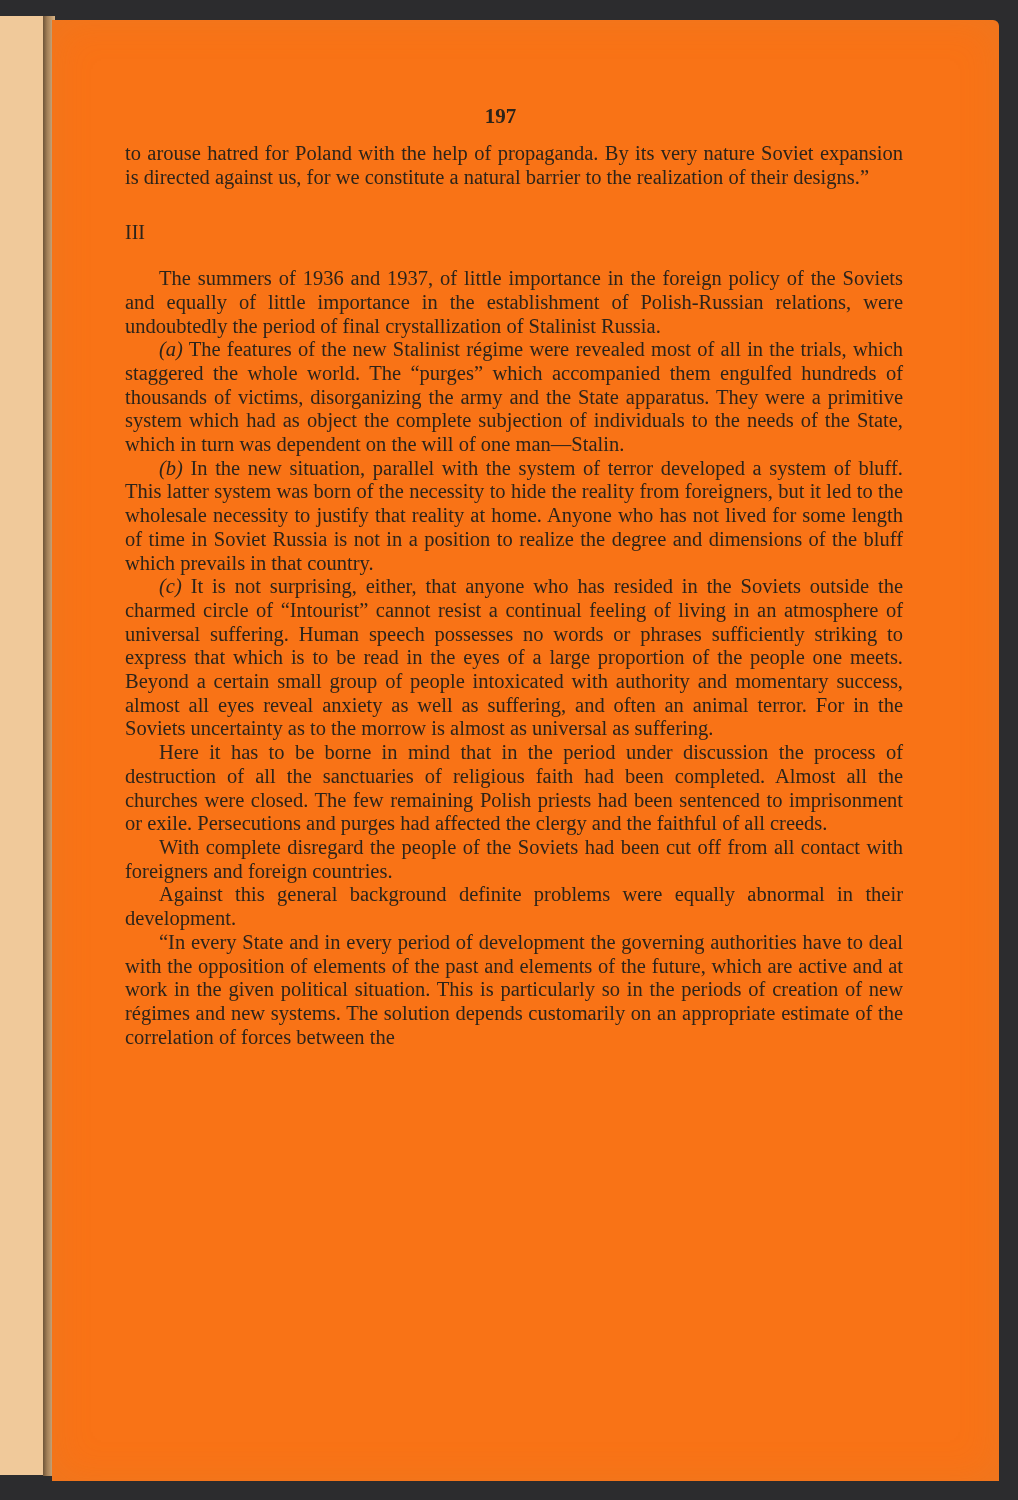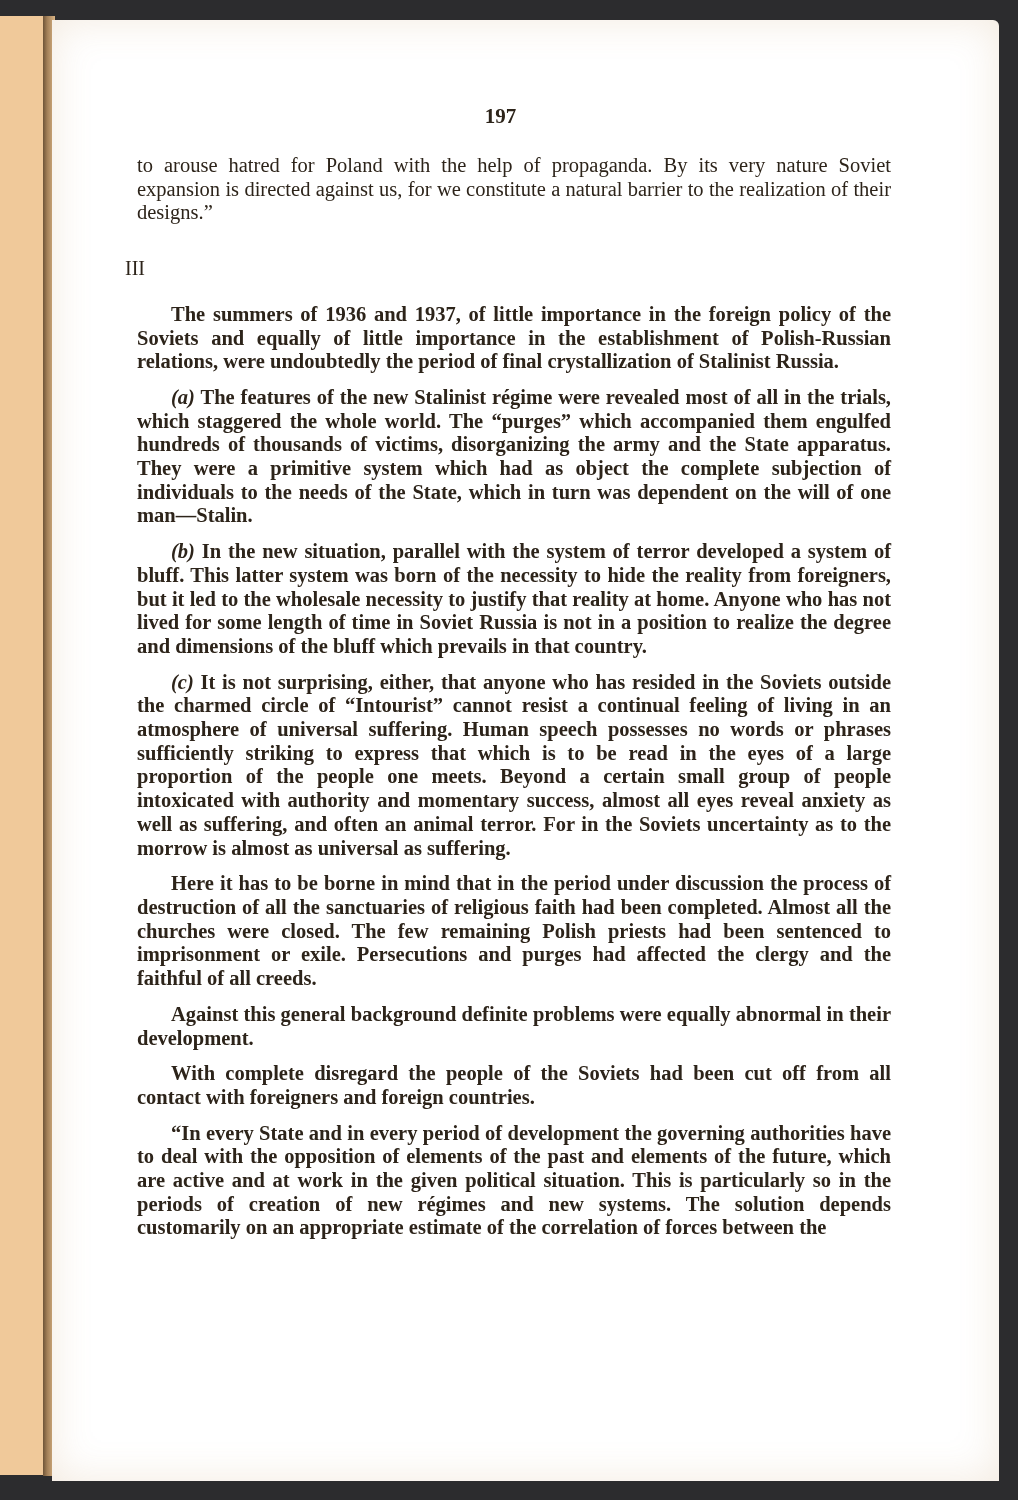--- a/index.html
+++ b/index.html
@@ -13,36 +13,36 @@
       position: absolute; left: 0; top: 16px; width: 44px; height: 1459px;
       background: #f0c99a;
       border-right: 1px solid #a8845a;
     }
     .gutter {
       position: absolute; left: 43px; top: 16px; width: 12px; height: 1460px;
       background: linear-gradient(to right, #6e5438 0%, #a38058 35%, #d9b485 100%);
     }
     .page {
       position: absolute; left: 52px; top: 20px; width: 947px; height: 1461px;
-      background: #ffffff;
+      background: #f97316;
       border-top-right-radius: 6px;
       box-shadow: inset 0 0 40px rgba(190,140,80,0.18);
     }
     .page-number {
       position: absolute; left: 0; width: 100%; top: 84px;
       text-align: center; font-size: 21px; font-weight: bold; color: #2d241a;
       margin-left: -25px;
     }
     .text {
       position: absolute; left: 73px; top: 122px; width: 778px;
       color: #2d241a; font-size: 20.5px; line-height: 23.7px;
       text-align: justify;
     }
-    .text p { margin: 12px; }
-    .indent { text-indent: 34px; font-weight: bold; }
+    .text p { margin: 0; }
+    .indent { text-indent: 34px; }
     .section-heading {
       text-align: left; margin: 32px 0 22px 0 !important; font-size: 20px;
     }
     .lbl { font-style: italic; }
   </style>
 </head>
 <body>
 
 <div class="left-leaf"></div>
 <div class="gutter"></div>
@@ -58,20 +58,20 @@
     <p class="indent"><span>The summers of 1936 and 1937, of little importance in the foreign policy of the Soviets and equally of little importance in the establishment of Polish-Russian relations, were undoubtedly the period of final crystallization of Stalinist Russia.</span></p>
 
     <p class="indent"><span class="lbl">(a)</span><span> The features of the new Stalinist régime were revealed most of all in the trials, which staggered the whole world.  The “purges” which accompanied them engulfed hundreds of thousands of victims, disorganizing the army and the State apparatus.  They were a primitive system which had as object the complete subjection of individuals to the needs of the State, which in turn was dependent on the will of one man—Stalin.</span></p>
 
     <p class="indent"><span class="lbl">(b)</span><span> In the new situation, parallel with the system of terror developed a system of bluff.  This latter system was born of the necessity to hide the reality from foreigners, but it led to the wholesale necessity to justify that reality at home.  Anyone who has not lived for some length of time in Soviet Russia is not in a position to realize the degree and dimensions of the bluff which prevails in that country.</span></p>
 
     <p class="indent"><span class="lbl">(c)</span><span> It is not surprising, either, that anyone who has resided in the Soviets outside the charmed circle of “Intourist” cannot resist a continual feeling of living in an atmosphere of universal suffering.  Human speech possesses no words or phrases sufficiently striking to express that which is to be read in the eyes of a large proportion of the people one meets.  Beyond a certain small group of people intoxicated with authority and momentary success, almost all eyes reveal anxiety as well as suffering, and often an animal terror.  For in the Soviets uncertainty as to the morrow is almost as universal as suffering.</span></p>
 
     <p class="indent"><span>Here it has to be borne in mind that in the period under discussion the process of destruction of all the sanctuaries of religious faith had been completed.  Almost all the churches were closed.  The few remaining Polish priests had been sentenced to imprisonment or exile. Persecutions and purges had affected the clergy and the faithful of all creeds.</span></p>
 
+    <p class="indent"><span>With complete disregard the people of the Soviets had been cut off from all contact with foreigners and foreign countries.</span></p>
+
     <p class="indent"><span>Against this general background definite problems were equally abnormal in their development.</span></p>
-
-    <p class="indent"><span>With complete disregard the people of the Soviets had been cut off from all contact with foreigners and foreign countries.</span></p>
 
 
     <p class="indent"><span>“In every State and in every period of development the governing authorities have to deal with the opposition of elements of the past and elements of the future, which are active and at work in the given political situation.  This is particularly so in the periods of creation of new régimes and new systems.  The solution depends customarily on an appropriate estimate of the correlation of forces between the</span></p>
   </div>
 </div>
 
 </body></html>

